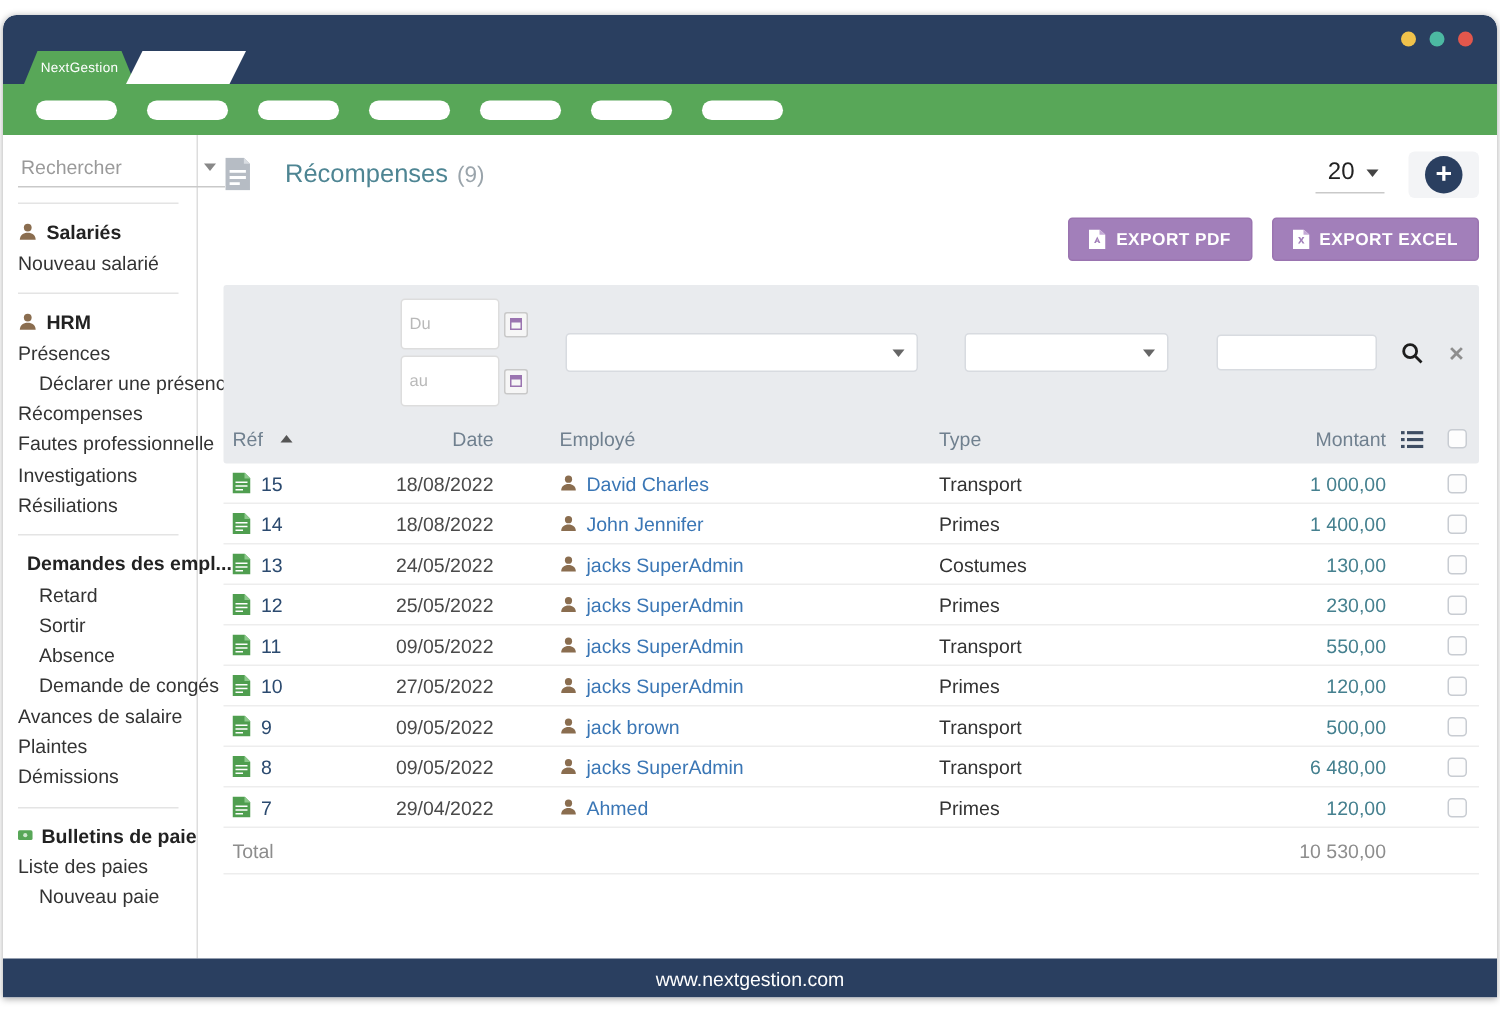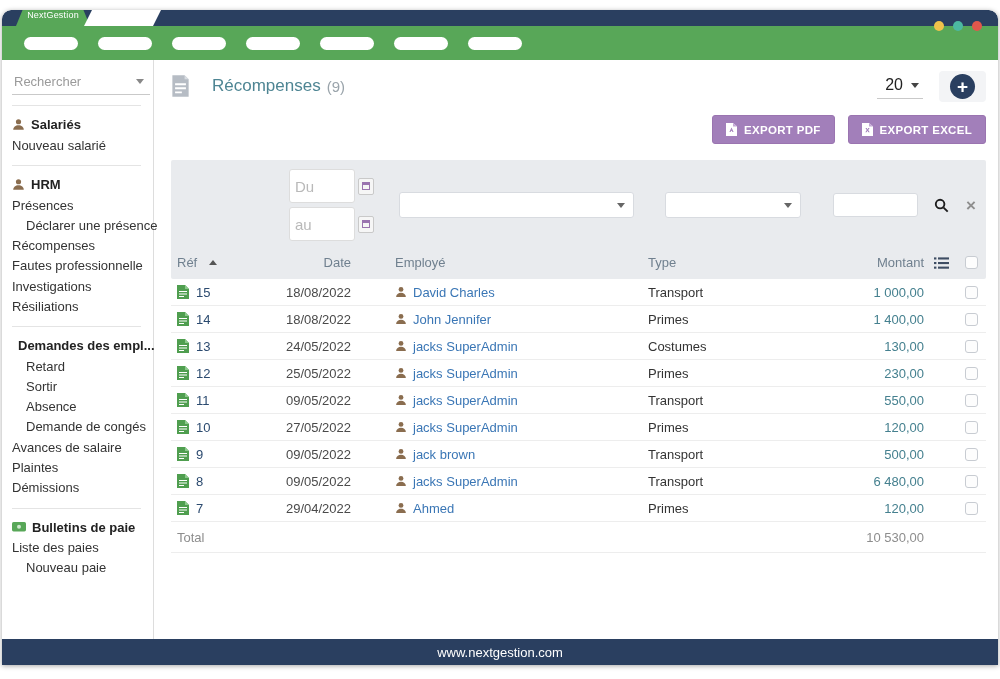--- a/index.html
+++ b/index.html
@@ -3,39 +3,39 @@
 <meta charset="utf-8">
 <style>
   * { margin:0; padding:0; box-sizing:border-box; }
   html,body { width:1000px; height:679px; background:#fff; font-family:"Liberation Sans", sans-serif; overflow:hidden; }
   .stage { position:relative; width:1000px; height:679px; background:#fff; }
   .window { position:absolute; top:10px; left:2px; right:2px; bottom:14px;
             border-radius:9px 9px 0 0; box-shadow:0 1px 5px rgba(0,0,0,.35);
             display:flex; flex-direction:column; overflow:hidden; background:#fff; }
 
   
-  .titlebar { position:relative; height:16px; background:#2a3f60; border-radius:9px 9px 0 0; flex:0 0 auto; }
+  .titlebar { position:relative; height:46px; background:#2a3f60; border-radius:9px 9px 0 0; flex:0 0 auto; }
   .tab-brand { position:absolute; bottom:0; left:14px; width:74px; height:22px; background:#58a758;
                clip-path:polygon(9px 0, calc(100% - 9px) 0, 100% 100%, 0 100%);
                display:flex; align-items:center; justify-content:center;
                color:#fff; font-size:9px; letter-spacing:.2px; }
   .tab-blank { position:absolute; bottom:0; left:82px; width:80px; height:22px; background:#fff;
                clip-path:polygon(11px 0, 100% 0, calc(100% - 11px) 100%, 0 100%); }
   .dots { position:absolute; top:0; right:16px; height:32px; display:flex; align-items:center; gap:9px; }
   .dot { width:10px; height:10px; border-radius:50%; }
   .dot.y { background:#f0c24b; } .dot.t { background:#4cb9a2; } .dot.r { background:#e2574c; }
 
   
   .navbar { height:34px; background:#58a758; display:flex; align-items:center; padding-left:22px; gap:20px; flex:0 0 auto; }
   .pill { width:54px; height:13px; background:#fff; border-radius:7px; }
 
   
   .app-body { flex:1 1 auto; display:flex; background:#fff; overflow:hidden; }
 
-  .sidebar { width:152px; flex:0 0 auto; border-right:1px solid #ddd; padding:10px 0 0 10px; font-size:13px; color:#333; }
+  .sidebar { width:130px; flex:0 0 auto; border-right:1px solid #ddd; padding:10px 0 0 10px; font-size:13px; color:#333; }
   .search-select { width:138px; display:flex; align-items:center; justify-content:space-between;
                    border-bottom:1px solid #c9c9c9; padding:4px 6px 5px 2px; color:#9a9a9a; cursor:pointer; }
   .caret { width:0; height:0; border-left:4px solid transparent; border-right:4px solid transparent; border-top:5px solid #888; }
   .sb-divider { border-top:1px solid #e4e4e4; margin:10px 12px 9px 0; }
   .sb-head { display:flex; align-items:center; gap:6px; font-weight:bold; color:#222; padding:2px 0 3px; cursor:pointer; white-space:nowrap; }
   .sb-item { padding:2.6px 0; cursor:pointer; white-space:nowrap; }
   .sb-item.indent { padding-left:14px; }
 
   .main { flex:1 1 auto; padding:10px 12px 0 17px; overflow:hidden; }
 
@@ -58,21 +58,21 @@
   
   .table { margin-top:16px; width:100%; }
   .tgrid { display:grid; grid-template-columns:112px 112px 253px 185px 1fr 30px 30px; align-items:center; }
   .t-top { background:#e9ebee; border-radius:2px; }
   .t-filter { padding:9px 0 7px; }
   .t-head { padding:7px 0 9px; color:#70808f; font-size:13px; }
 
   .date-filter { margin-left:6px; }
   .dfrow { display:flex; align-items:center; margin-bottom:4px; }
   .dfrow:last-child { margin-bottom:0; }
-  .dinput { width:66px; height:19px; border:1px solid #ddd; border-radius:3px; background:#fff; font-size:15px; padding:16px 5px;
+  .dinput { width:66px; height:19px; border:1px solid #ddd; border-radius:3px; background:#fff; font-size:11px; padding:16px 5px;
             color:#444; font-family:"Liberation Sans", sans-serif; }
   .dinput::placeholder { color:#b9b9b9; }
   .cal-btn { width:16px; height:17px; margin-left:3px; border:1px solid #c9c9c9; background:#f6f6f6; border-radius:2px;
              display:flex; align-items:center; justify-content:center; cursor:pointer; padding:0; }
   .cal-glyph { width:8px; height:8px; border:1px solid #9a74b0; border-top-width:3px; }
 
   .fselect { height:26px; background:#fff; border:1px solid #d8dbe0; border-radius:3px; display:flex; align-items:center;
              justify-content:flex-end; padding-right:8px; cursor:pointer; }
   .fselect .caret { border-top-color:#666; border-left-width:4px; border-right-width:4px; }
   .fsel-emp { width:calc(100% - 18px); margin-left:4px; }

